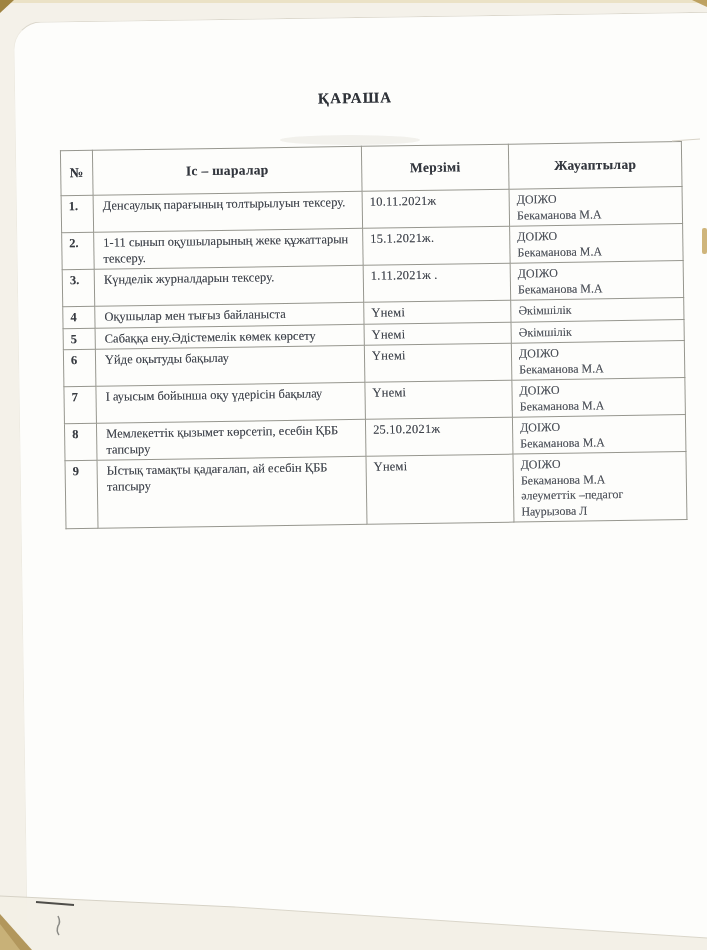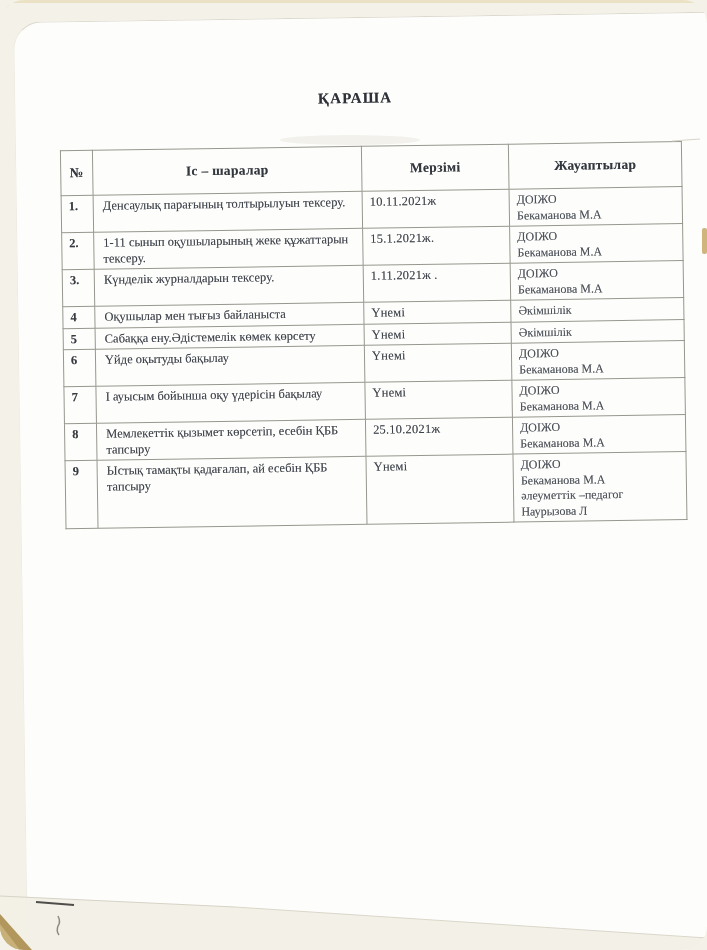--- a/index.html
+++ b/index.html
@@ -1,21 +1,21 @@
 <!DOCTYPE html>
 <html><head>
 <meta charset="utf-8">
 <style>
   html,body{margin:0;padding:0;}
   body{
     width:707px;height:950px;overflow:hidden;position:relative;
     background:#f4f1e9;
     font-family:"Liberation Serif","DejaVu Serif",serif;
   }
-  .scan-root{position:absolute;inset:0;width:707px;height:950px;overflow:hidden;border-radius:24px;}
+  .scan-root{position:absolute;inset:0;width:707px;height:950px;overflow:hidden;}
 
   
   .sheet{
     position:absolute;left:13px;top:22px;width:724px;height:940px;
     background:#fdfdfb;
     border-top:1px solid #dcd8cd;
     border-left:1px solid #eeebe2;
     border-radius:28px 0 0 0;
     transform:rotate(-0.85deg);
     transform-origin:top left;

